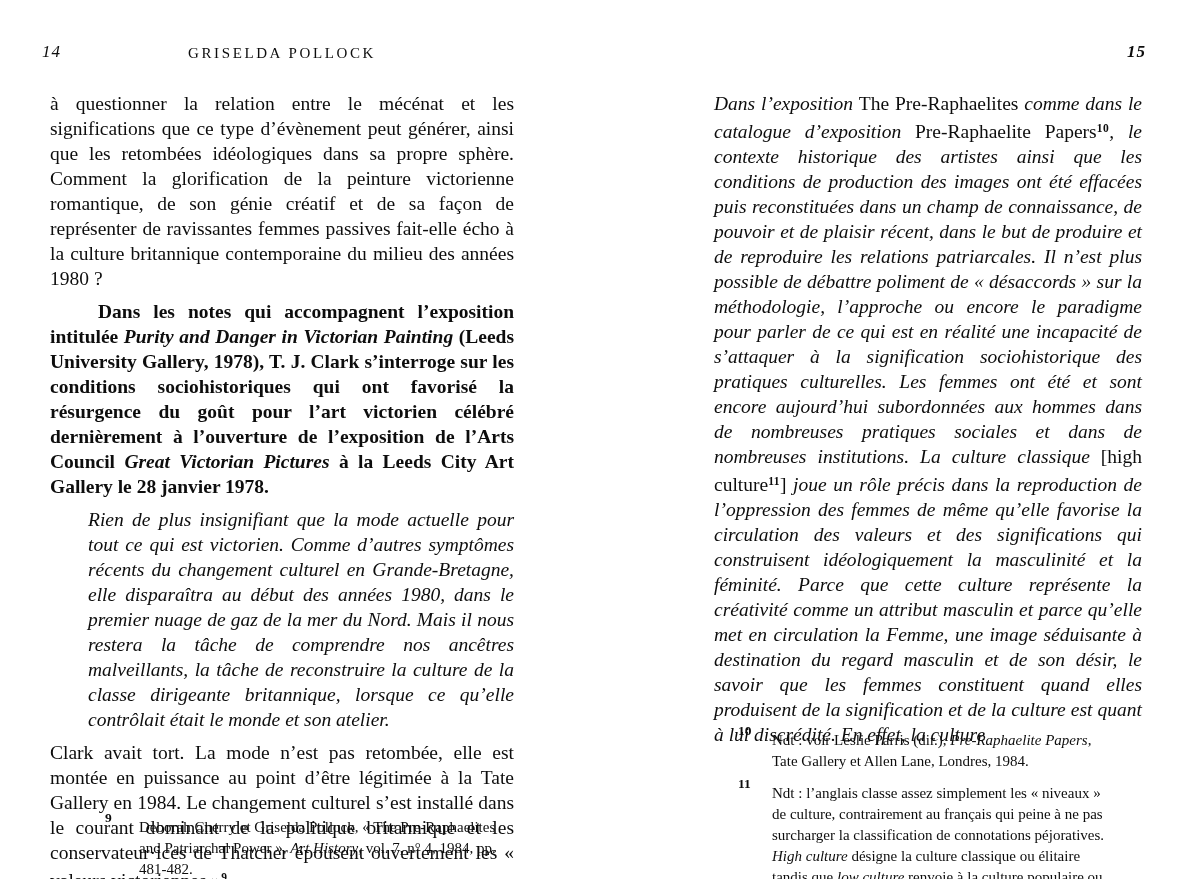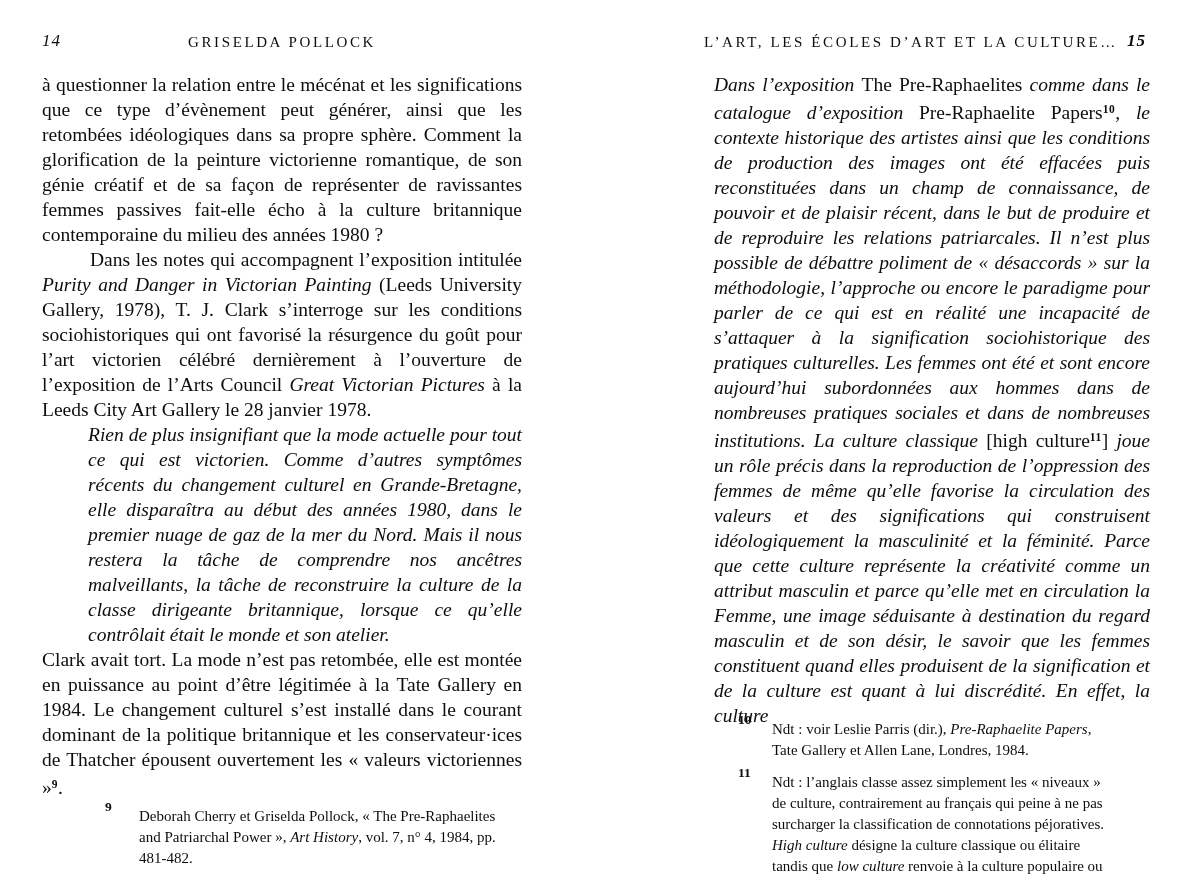--- a/index.html
+++ b/index.html
@@ -10,21 +10,21 @@
   body {
     width: 1191px;
     height: 879px;
     position: relative;
     font-family: "Liberation Serif", "DejaVu Serif", serif;
     color: #0d0d0d;
     overflow: hidden;
   }
   .page {
     position: absolute;
-    top: 0;
+    top: 11px;
     height: 836px;
   }
   .page-left  { left: 42px;  width: 480px; }
   .page-right { left: 672px; width: 478px; }
 
   .running-head {
     position: absolute;
     top: 34px;
     left: 0;
     right: 0;
@@ -46,22 +46,22 @@
 
   .body-text {
     position: absolute;
     top: 72px;
     left: 0;
     right: 0;
     font-size: 19.5px;
     line-height: 25px;
     text-align: justify;
   }
-  .blk { margin: 0; }
-  .blk.indent { text-indent: 48px; }
+  .blk { margin: 8px; }
+  .blk.indent { text-indent: 48px; font-weight: bold; }
   .blockquote {
     font-style: italic;
     margin-left: 46px;
   }
   .page-right .blockquote { margin-left: 42px; }
 
   .i   { font-style: italic; }
   .rm  { font-style: normal; }
   .sup {
     font-style: normal;
@@ -103,21 +103,20 @@
     </div>
   <div class="footnotes">
       <div class="footnote">
         <span class="fn-num">9</span>
         <span class="fn-text"><span>Deborah Cherry et Griselda Pollock, « The Pre-Raphaelites and Patriarchal Power », </span><span class="i">Art History</span><span>, vol. 7, n° 4, 1984, pp. 481-482.</span></span>
       </div>
     </div>
 </div>
 
 <div class="page page-right">
-  <div class="running-head">L’ART, LES ÉCOLES D’ART ET LA CULTURE…</div>
   <span class="page-num">15</span>
   <div class="body-text">
       <div class="blk blockquote"><span>Dans l’exposition </span><span class="rm">The Pre-Raphaelites</span><span> comme dans le catalogue d’exposition </span><span class="rm">Pre-Raphaelite Papers</span><span class="sup">10</span><span>, le contexte historique des artistes ainsi que les conditions de production des images ont été effacées puis reconstituées dans un champ de connaissance, de pouvoir et de plaisir récent, dans le but de produire et de reproduire les relations patriarcales. Il n’est plus possible de débattre poliment de « désaccords » sur la méthodologie, l’approche ou encore le paradigme pour parler de ce qui est en réalité une incapacité de s’attaquer à la signification sociohistorique des pratiques culturelles. Les femmes ont été et sont encore aujourd’hui subordonnées aux hommes dans de nombreuses pratiques sociales et dans de nombreuses institutions. La culture classique </span><span class="rm">[high culture</span><span class="sup">11</span><span class="rm">]</span><span> joue un rôle précis dans la reproduction de l’oppression des femmes de même qu’elle favorise la circulation des valeurs et des significations qui construisent idéologiquement la masculinité et la féminité. Parce que cette culture représente la créativité comme un attribut masculin et parce qu’elle met en circulation la Femme, une image séduisante à destination du regard masculin et de son désir, le savoir que les femmes constituent quand elles produisent de la signification et de la culture est quant à lui discrédité. En effet, la culture</span></div>
     </div>
   <div class="footnotes">
       <div class="footnote">
         <span class="fn-num">10</span>
         <span class="fn-text"><span>Ndt : voir Leslie Parris (dir.), </span><span class="i">Pre-Raphaelite Papers</span><span>, Tate Gallery et Allen Lane, Londres, 1984.</span></span>
       </div>
       <div class="footnote">

